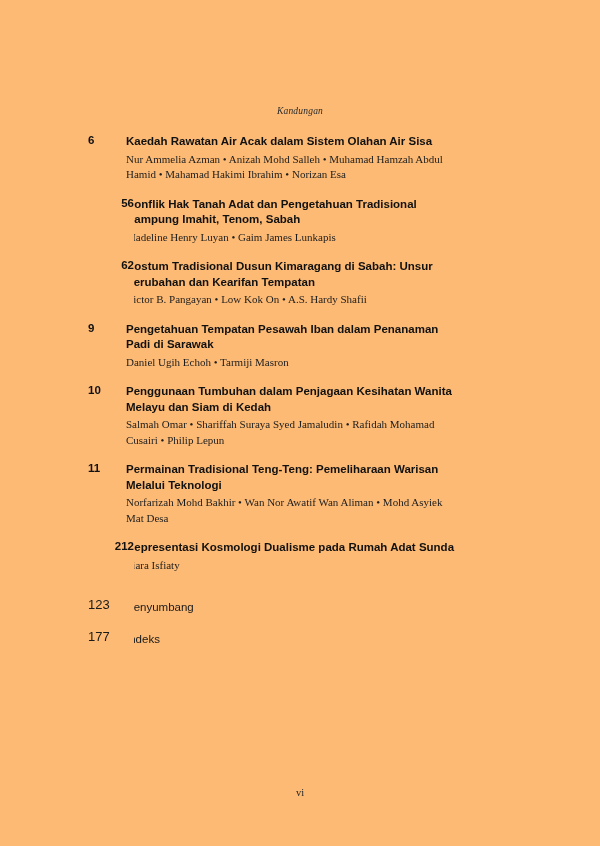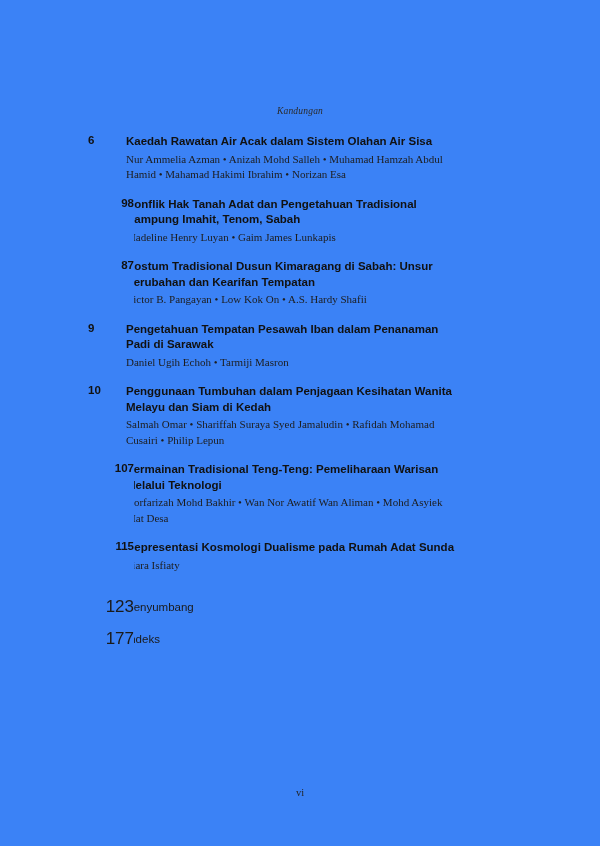--- a/index.html
+++ b/index.html
@@ -11,21 +11,21 @@
     width: 600px;
     height: 846px;
     position: relative;
     font-family: "Liberation Sans", sans-serif;
     color: #1a1a1a;
     overflow: hidden;
   }
   .page {
     position: absolute;
     inset: 0;
-    background: #3b82f6;
+    background: #fdba74;
   }
   .running-head {
     position: absolute;
     top: 106px;
     left: 0;
     width: 600px;
     text-align: center;
     font-family: "Liberation Serif", serif;
     font-style: italic;
     font-size: 9.5px;
@@ -87,23 +87,23 @@
   }
   .plain .label {
     margin-left: 38px;
     font-size: 11.5px;
     color: #1a1a1a;
   }
   .plain .page {
     position: absolute;
     right: 0;
     top: 0;
-    font-size: 17px;
+    font-size: 13px;
     color: #1a1a1a;
-    text-align: right;
+    text-align: left;
     width: 46px;
   }
   .spacer-lg { height: 10px; }
   .folio {
     position: absolute;
     bottom: 48px;
     left: 0;
     width: 600px;
     text-align: center;
     font-family: "Liberation Serif", serif;
@@ -127,30 +127,30 @@
         <div class="authors">Nur Ammelia Azman • Anizah Mohd Salleh • Muhamad Hamzah Abdul Hamid • Mahamad Hakimi Ibrahim • Norizan Esa</div>
       </div>
     </div>
 
     <div class="entry">
       <span class="num">7</span>
       <div class="body">
         <div class="title">Konflik Hak Tanah Adat dan Pengetahuan Tradisional Kampung Imahit, Tenom, Sabah</div>
         <div class="authors">Madeline Henry Luyan • Gaim James Lunkapis</div>
       </div>
-      <span class="page">98</span>
+      <span class="page">56</span>
     </div>
 
     <div class="entry">
       <span class="num">8</span>
       <div class="body">
         <div class="title">Kostum Tradisional Dusun Kimaragang di Sabah: Unsur Perubahan dan Kearifan Tempatan</div>
         <div class="authors">Victor B. Pangayan • Low Kok On • A.S. Hardy Shafii</div>
       </div>
-      <span class="page">87</span>
+      <span class="page">62</span>
     </div>
 
     <div class="entry">
       <span class="num">9</span>
       <div class="body">
         <div class="title">Pengetahuan Tempatan Pesawah Iban dalam Penanaman Padi di Sarawak</div>
         <div class="authors">Daniel Ugih Echoh • Tarmiji Masron</div>
       </div>
     </div>
 
@@ -161,30 +161,29 @@
         <div class="authors">Salmah Omar • Shariffah Suraya Syed Jamaludin • Rafidah Mohamad Cusairi • Philip Lepun</div>
       </div>
     </div>
 
     <div class="entry">
       <span class="num">11</span>
       <div class="body">
         <div class="title">Permainan Tradisional Teng-Teng: Pemeliharaan Warisan Melalui Teknologi</div>
         <div class="authors">Norfarizah Mohd Bakhir • Wan Nor Awatif Wan Aliman • Mohd Asyiek Mat Desa</div>
       </div>
-      <span class="page">107</span>
     </div>
 
     <div class="entry">
       <span class="num">12</span>
       <div class="body">
         <div class="title">Representasi Kosmologi Dualisme pada Rumah Adat Sunda</div>
         <div class="authors">Tiara Isfiaty</div>
       </div>
-      <span class="page">115</span>
+      <span class="page">212</span>
     </div>
 
     <div class="spacer-lg"></div>
 
     <div class="plain">
       <span class="label">Penyumbang</span>
       <span class="page">123</span>
     </div>
 
     <div class="plain">

